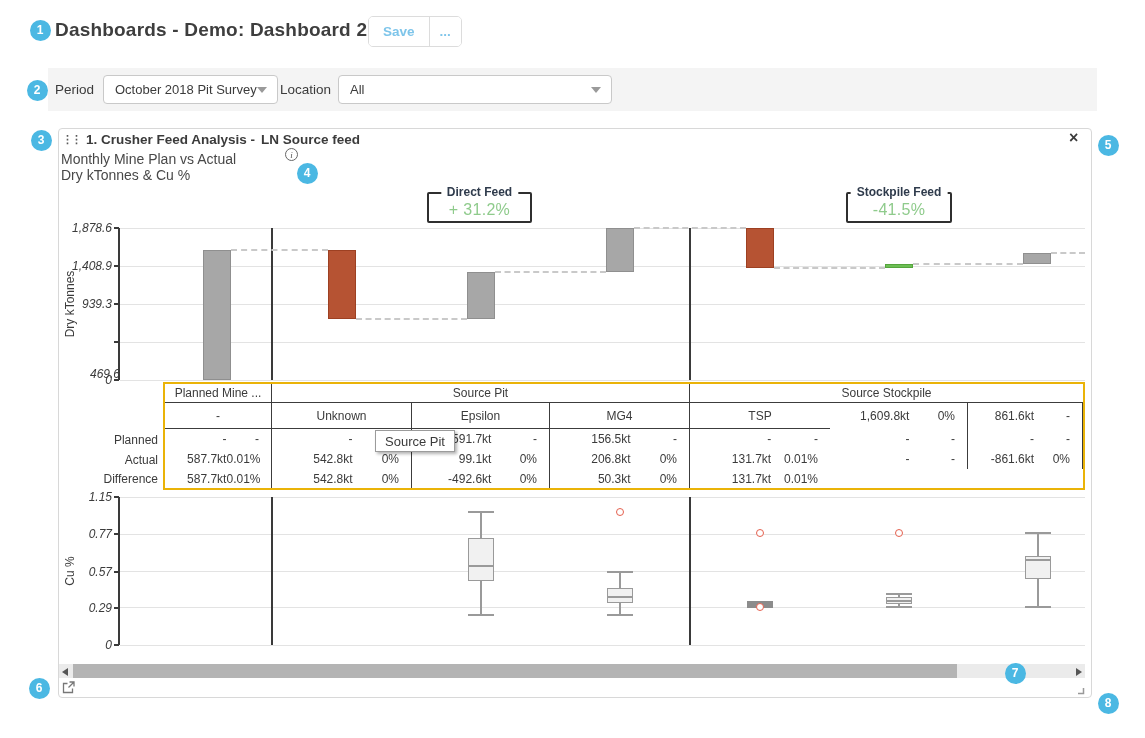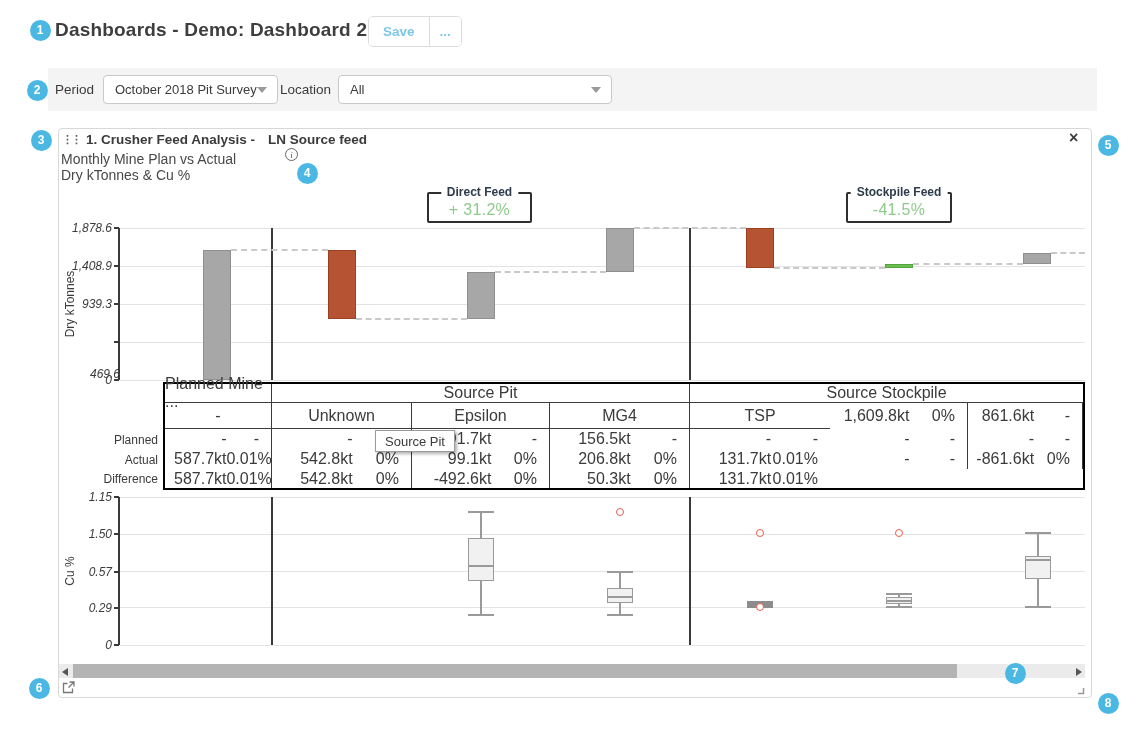--- a/index.html
+++ b/index.html
@@ -17,21 +17,21 @@
   
   .filter-bar { position:absolute; left:48px; top:68px; width:1049px; height:43px; background:#f4f4f4; }
   .filter-label { position:absolute; top:14px; font-size:13.5px; color:#3b3b3b; }
   .dropdown { position:absolute; top:7px; height:29px; background:#fff; border:1px solid #c9c9c9; border-radius:4px; display:flex; align-items:center; padding:0 11px; font-size:13px; color:#3b3b3b; cursor:pointer; }
   .dd-arrow { position:absolute; right:10px; top:11px; width:0; height:0; border-left:5px solid transparent; border-right:5px solid transparent; border-top:6px solid #9a9a9a; }
 
   
   .panel { position:absolute; left:58px; top:128px; width:1034px; height:570px; background:#fff; border:1px solid #d8d8d8; border-radius:4px; }
   .panel-title-row { position:absolute; left:62px; top:132px; display:flex; align-items:center; font-size:13.5px; font-weight:700; color:#3b3b3b; }
   .drag-handle { color:#5a5a5a; font-size:11px; letter-spacing:-2px; margin-right:6px; cursor:grab; }
-  .panel-title-src { margin-left:13px; }
+  .panel-title-src { margin-left:6px; }
   .panel-sub { position:absolute; left:61px; font-size:14px; color:#484848; }
   .info-icon { position:absolute; left:285px; top:148px; width:13px; height:13px; border:1px solid #666; border-radius:50%; font-size:9px; color:#555; display:flex; align-items:center; justify-content:center; font-style:italic; font-family:"Liberation Serif", serif; cursor:pointer; }
   .close-icon { position:absolute; left:1069px; top:130px; font-size:16px; font-weight:700; color:#3b3b3b; cursor:pointer; line-height:16px; }
 
   
   .gridline { position:absolute; height:1px; background:#e3e3e3; }
   .axis-line-v { position:absolute; width:2px; background:#3a3a3a; }
   .divider-v { position:absolute; width:2px; background:#3a3a3a; }
   .tick-mark { position:absolute; width:5px; height:2px; background:#3a3a3a; }
   .tick-label { position:absolute; width:62px; text-align:right; font-size:12px; color:#3b3b3b;font-style:italic; }
@@ -43,21 +43,21 @@
   .legend-label { position:absolute; top:-9px; left:50%; transform:translateX(-50%); background:#fff; padding:0 6px; font-size:12px; font-weight:700; color:#2f3b4c; white-space:nowrap; }
   .legend-value { width:100%; text-align:center; font-size:16px; padding-top:7px; letter-spacing:.3px; }
 
   .bp-stem { position:absolute; width:2px; background:#9a9a9a; }
   .bp-cap { position:absolute; height:2px; background:#9a9a9a; }
   .bp-box { position:absolute; background:#f1f1f1; border:1.5px solid #9a9a9a; }
   .bp-med { position:absolute; height:2px; background:#9a9a9a; }
   .bp-outlier { position:absolute; width:8px; height:8px; border:1.5px solid #e4604e; border-radius:50%; background:#fff; }
 
   
-  #feed-table { position:absolute; left:163px; top:382px; width:922px; height:108px; border:2px solid #000000; background:#fff; display:grid; grid-template-columns:107px 140px 138px 140px 140px 138px 115px; grid-template-rows:19px 26px 20px 20px 19px; font-size:16px; z-index:5; }
+  #feed-table { position:absolute; left:163px; top:382px; width:922px; height:108px; border:2px solid #eab308; background:#fff; display:grid; grid-template-columns:107px 140px 138px 140px 140px 138px 115px; grid-template-rows:19px 26px 20px 20px 19px; font-size:12px; z-index:5; }
   .th-group { border-right:1.5px solid #3c3c3c; border-bottom:1.5px solid #3c3c3c; display:flex; align-items:center; justify-content:center; }
   .th-col { border-right:1px solid #3c3c3c; border-bottom:1.5px solid #3c3c3c; display:flex; align-items:center; justify-content:center; }
   .td-cell { border-right:1px solid #3c3c3c; display:flex; align-items:center; }
   .last { border-right:none !important; }
   .kt { width:58%; text-align:right; }
   .pct { width:42%; text-align:right; padding-right:12px; }
   .row-label { position:absolute; left:80px; width:78px; text-align:right; font-size:12px; color:#3b3b3b; }
 
   .tooltip { position:absolute; left:375px; top:430px; height:22px; padding:2px 9px; background:#fff; border:1px solid #9b9b9b; box-shadow:2px 2px 3px rgba(0,0,0,.3); font-size:13px; color:#3b3b3b; z-index:20; display:flex; align-items:center; }
 
@@ -161,21 +161,21 @@
       <div class="tick-mark" style="left: 114px; top: 644px;"></div>
       <div class="tick-label" style="left: 50px; top: 638px;">0</div>
       <div class="gridline" style="left: 120px; top: 607.178px; width: 965px;"></div>
       <div class="tick-mark" style="left: 114px; top: 606.678px;"></div>
       <div class="tick-label" style="left: 50px; top: 600.678px;">0.29</div>
       <div class="gridline" style="left: 120px; top: 571.143px; width: 965px;"></div>
       <div class="tick-mark" style="left: 114px; top: 570.643px;"></div>
       <div class="tick-label" style="left: 50px; top: 564.643px;">0.57</div>
       <div class="gridline" style="left: 120px; top: 533.822px; width: 965px;"></div>
       <div class="tick-mark" style="left: 114px; top: 533.322px;"></div>
-      <div class="tick-label" style="left: 50px; top: 527.322px;">1.50</div>
+      <div class="tick-label" style="left: 50px; top: 527.322px;">0.77</div>
       <div class="gridline" style="left: 120px; top: 496.5px; width: 965px;"></div>
       <div class="tick-mark" style="left: 114px; top: 496px;"></div>
       <div class="tick-label" style="left: 50px; top: 490px;">1.15</div>
       <div class="axis-line-v" style="left: 118px; top: 497px; height: 148px;"></div>
       <div class="divider-v" style="left: 271px; top: 497px; height: 148px;"></div>
       <div class="divider-v" style="left: 689px; top: 497px; height: 148px;"></div>
       <div class="bp-stem" style="left: 480px; top: 512.443px; height: 25.7391px;"></div>
       <div class="bp-cap" style="left: 468px; top: 511.443px; width: 26px;"></div>
       <div class="bp-stem" style="left: 480px; top: 580.652px; height: 34.1043px;"></div>
       <div class="bp-cap" style="left: 468px; top: 613.757px; width: 26px;"></div>

